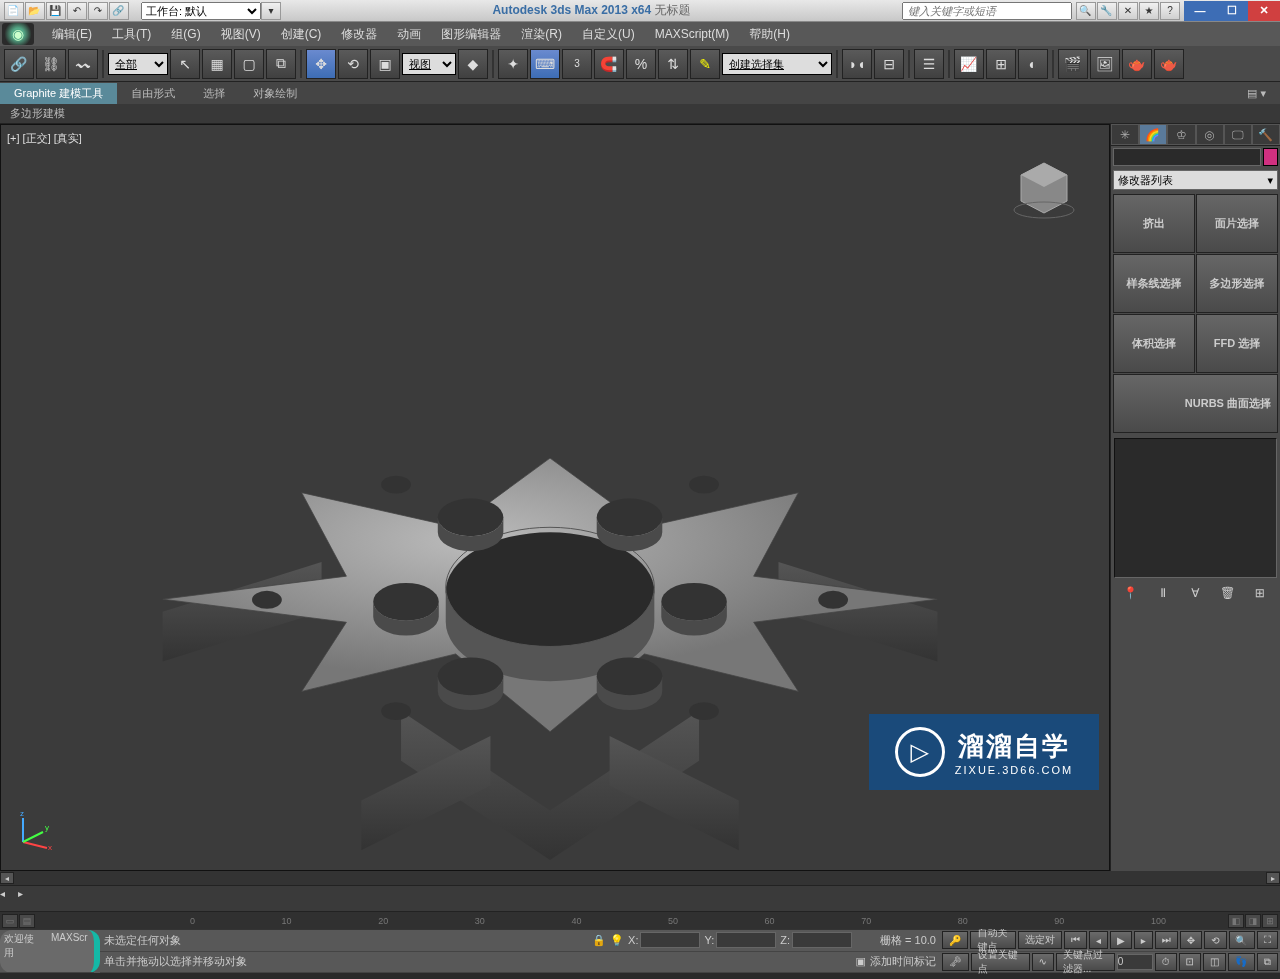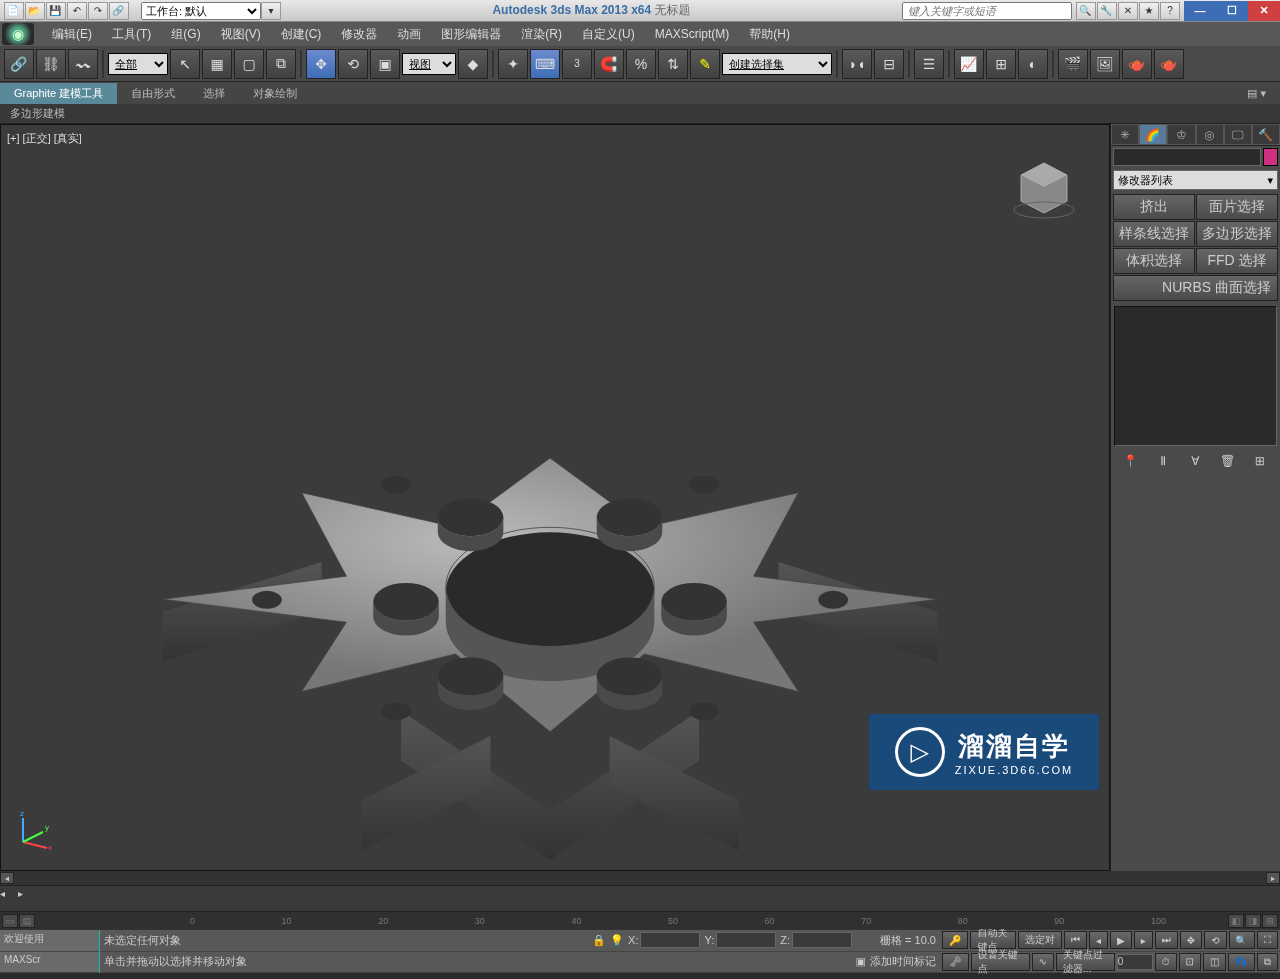--- a/index.html
+++ b/index.html
@@ -50,38 +50,38 @@
     
     .side-panel { width: 170px; background: #4a4a4a; border-left: 1px solid #222; display:flex; flex-direction:column; }
     .side-tabs { height: 22px; display: flex; background:#3a3a3a; border-bottom:1px solid #222; }
     .side-tab { flex:1; display:flex; align-items:center; justify-content:center; font-size:12px; cursor:pointer; color:#aaa; border:1px solid #555; }
     .side-tab.active { background:#5a7a9a; color:#fff; }
     .side-name { height: 22px; display:flex; padding:2px; gap:2px; }
     .side-name input { flex:1; background:#2a2a2a; border:1px solid #666; color:#ccc; font-size:11px; padding:0 2px;}
     .side-name .color-swatch { width: 18px; background:#d03080; border:1px solid #000; }
     .mod-list-label { height:20px; background:#ddd; color:#000; font-size:11px; display:flex; align-items:center; padding:0 4px; margin:2px; border:1px solid #666; }
     .mod-btns { display:grid; grid-template-columns:1fr 1fr; gap:1px; padding:2px; }
-    .mod-btn { background:linear-gradient(#666,#4a4a4a); color:#ccc; font-size:14px; text-align:center; padding:3px 0; border:1px solid #222; cursor:pointer;}
+    .mod-btn { background:linear-gradient(#666,#4a4a4a); color:#ccc; font-size:11px; text-align:center; padding:21px 0; border:1px solid #222; cursor:pointer;font-weight:bold;}
     .mod-btn.wide { grid-column: span 2; text-align:right; padding-right: 6px; }
     .mod-stack { height: 140px; background:#2a2a2a; margin:3px; border:1px inset #666; }
     .mod-tools { height: 24px; display:flex; justify-content:space-around; align-items:center; padding:0 4px; }
     .mod-tool { width:20px; height:20px; display:flex; align-items:center; justify-content:center; color:#ccc; font-size:12px; cursor:pointer; }
     
     
     .timeline { height: 26px; background: #3a3a3a; display: flex; align-items: center; font-size: 10px; border-top:1px solid #222; position:relative;}
     .time-slider { flex:1; height:20px; background:#2a2a2a; margin:0 4px; position:relative; border:1px solid #555;}
     .time-thumb { position:absolute; top:0; left:48px; width:50px; height:100%; background:linear-gradient(#888,#555); display:flex; align-items:center; justify-content:center; font-size:9px; color:#ddd; border:1px solid #222;}
     .track-bar { height:18px; background:#303030; display:flex; align-items:center; font-size:9px; color:#777; border-top:1px solid #222; position:relative;}
     .track-ticks { flex:1; display:flex; justify-content:space-between; padding:0 60px 0 100px; }
     .track-end-btns { display:flex; gap:1px; padding:0 2px;}
     .track-end-btn { width:16px; height:14px; background:#4a4a4a; border:1px solid #222; font-size:9px; display:flex;align-items:center;justify-content:center;cursor:pointer;}
     
     
     .bottom-panel { height: 44px; background: #585858; display:flex; font-size:11px; border-top:1px solid #333;}
-    .status-left { width:100px; background:#6a6a6a; display:flex; flex-direction:column; border-right:1px solid #14b8a6;}
+    .status-left { width:100px; background:#6a6a6a; display:flex; flex-direction:row; border-right:6px solid #14b8a6;border-radius:12px;}
     .status-left div { flex:1; padding:2px 4px; font-size:10px; border-bottom:1px solid #444;}
     .status-mid { flex:1; display:flex; flex-direction:column;}
     .status-row { flex:1; display:flex; align-items:center; padding:0 4px; gap:4px; border-bottom:1px solid #444;}
     .coord-box { display:inline-flex; align-items:center; gap:2px; }
     .coord-box input { width:60px; height:16px; background:#3a3a3a; border:1px solid #666; color:#ccc; font-size:10px; padding:0 2px;}
     .status-right { width:340px; display:flex; flex-direction:column;}
     .anim-ctrls { flex:1; display:flex; align-items:center; gap:2px; padding:0 2px; border-bottom:1px solid #444;}
     .anim-btn { height:18px; padding:0 6px; background:linear-gradient(#6a6a6a,#4a4a4a); border:1px solid #222; font-size:10px; cursor:pointer; color:#ccc; display:flex; align-items:center;}
     .anim-btn.wide { flex:1; }
     

